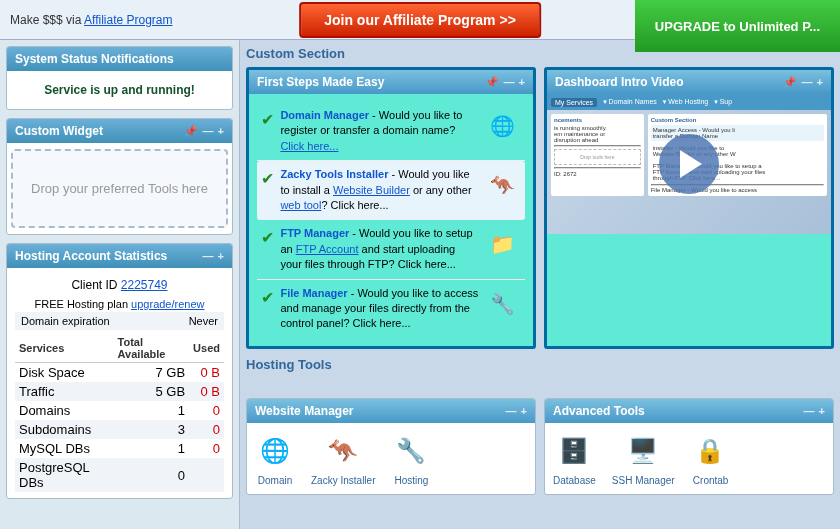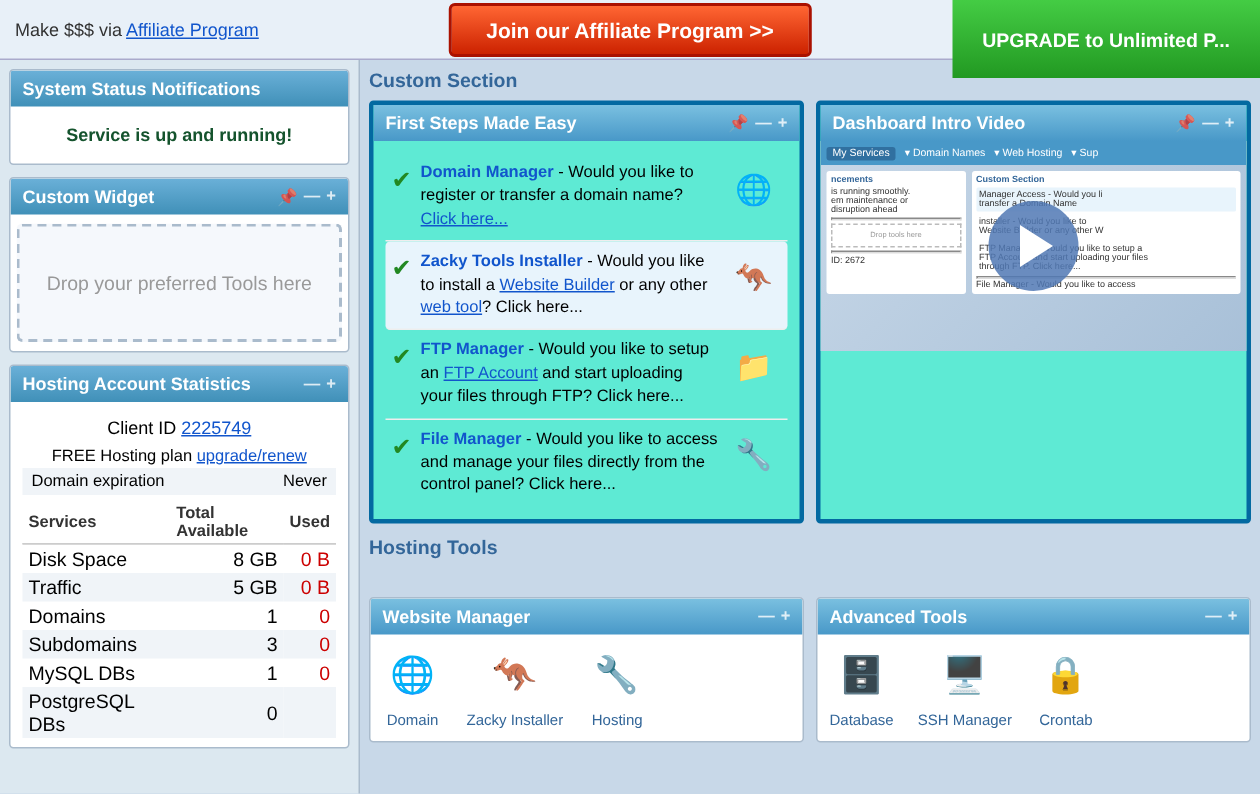--- a/index.html
+++ b/index.html
@@ -368,21 +368,21 @@
           <thead>
             <tr>
               <th>Services</th>
               <th>Total Available</th>
               <th>Used</th>
             </tr>
           </thead>
           <tbody id="stats-tbody">
               <tr>
                 <td>Disk Space</td>
-                <td>8 GB</td>
+                <td>7 GB</td>
                 <td>0 B</td>
               </tr>
               <tr>
                 <td>Traffic</td>
                 <td>5 GB</td>
                 <td>0 B</td>
               </tr>
               <tr>
                 <td>Domains</td>
                 <td>1</td>

